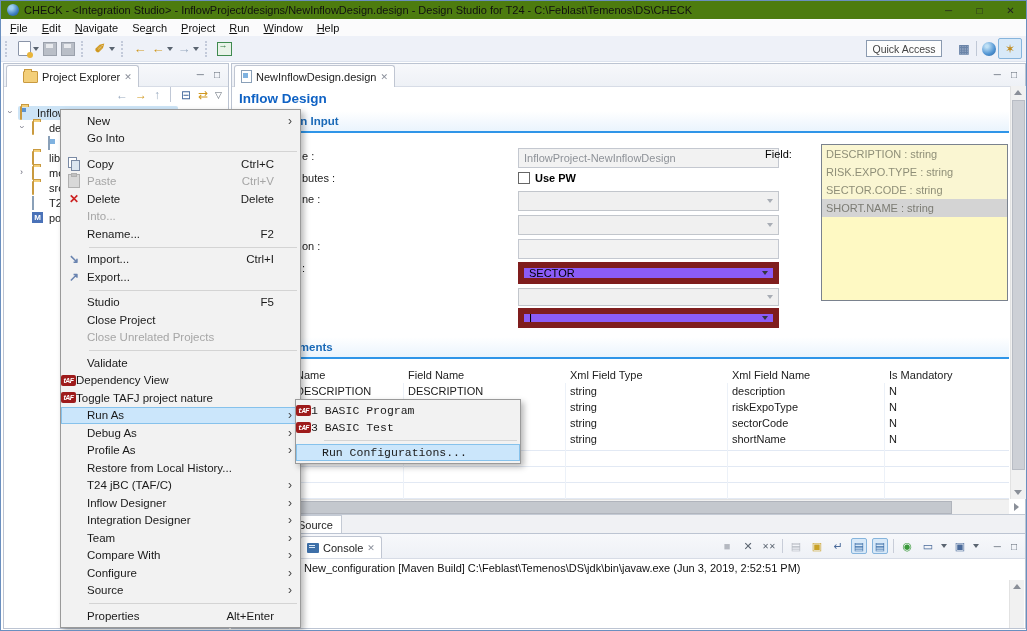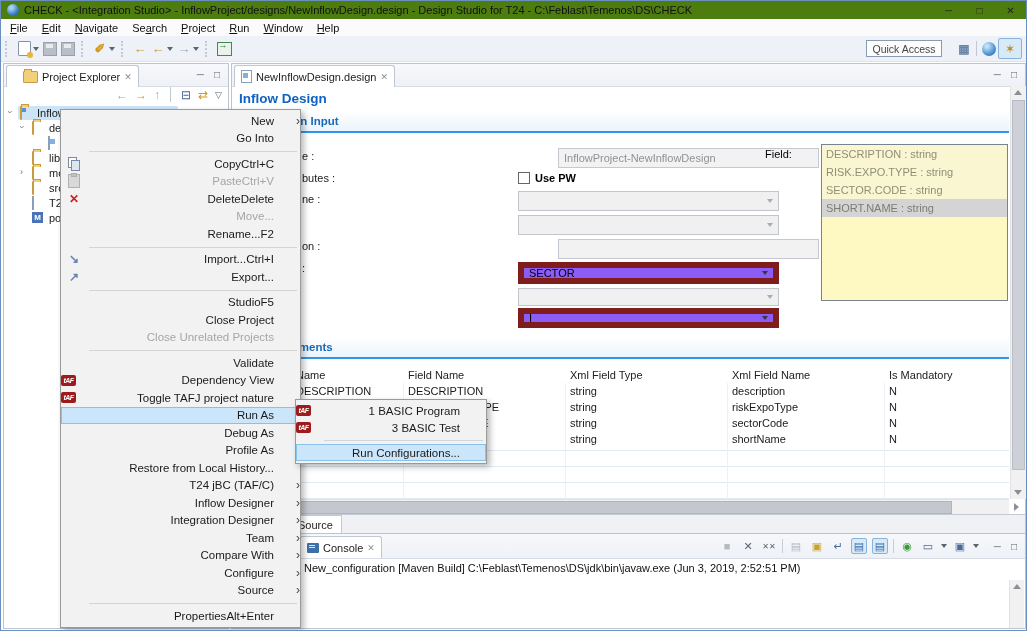--- a/index.html
+++ b/index.html
@@ -65,21 +65,21 @@
   .ti-file,.ti-design-file{width:9px;height:11px;background:#fff;border:1px solid #8aa0b8;position:relative;}
   .ti-design-file::after{content:"";position:absolute;left:1px;top:2px;width:5px;height:5px;background:#7fb2e0;}
   .ti-maven-file{width:11px;height:11px;background:#4a72b8;color:#fff;font-size:8px;font-weight:bold;display:flex;align-items:center;justify-content:center;}
 
   
   .ed-heading{position:absolute;font-size:13.5px;font-weight:bold;color:#0f62c4;}
   .section-band{position:absolute;height:22px;background:linear-gradient(#ffffff,#eaf4fd);border-bottom:2px solid #2f95e8;box-sizing:border-box;}
   .section-title{position:absolute;top:4px;font-weight:bold;font-size:11.5px;color:#1a6ab8;}
   .frag{position:absolute;font-size:11px;color:#1a1a1a;}
   .inputbox{position:absolute;box-sizing:border-box;border:1px solid #c4c8d0;background:#f2f2f2;font-size:11px;color:#8e9298;
-    display:flex;align-items:center;padding:0 5px;margin-left:40px;}
+    display:flex;align-items:center;padding:0 5px;}
   .combo{position:absolute;box-sizing:border-box;border:1px solid #c2c6cc;background:#f0f0f0;display:flex;align-items:center;padding:0 5px;font-size:11px;}
   .combo.enabled{background:#8b5cf6;border:6px solid #7f1d1d;color:#000;}
   .combo .caret{position:absolute;right:5px;top:50%;margin-top:-2px;width:0;height:0;
     border-left:3.5px solid transparent;border-right:3.5px solid transparent;border-top:4px solid #a8adb5;}
   .combo.enabled .caret{border-top-color:#33363c;}
   .checkbox{position:absolute;width:12px;height:12px;border:1px solid #666;background:#fff;box-sizing:border-box;}
   .cb-label{position:absolute;font-size:11px;font-weight:bold;color:#000;}
   .field-label{position:absolute;font-size:11px;color:#000;}
   .field-list{position:absolute;background:#fef9c3;border:1px solid #7a828e;box-sizing:border-box;}
   .fl-item{height:18px;display:flex;align-items:center;padding-left:4px;font-size:11px;color:#8f8f78;}
@@ -113,21 +113,21 @@
   .ci.hl2{background:#d8e9f8;border:1px solid #86b4dc;border-radius:2px;box-sizing:border-box;color:#3d6fa8;}
   .ci-sep{width:1px;height:14px;background:#c8cdd8;}
   .ci.dim{color:#b4b8c0;}
   .ci.gold2{color:#c9a227;}
   .ci.green2{color:#3a9a3a;}
   .ci.blue2{color:#4a6a9a;}
   .ci-caret{width:0;height:0;border-left:3px solid transparent;border-right:3px solid transparent;border-top:4px solid #5a6470;}
 
   
   .ctx{position:absolute;background:#f2f2f2;border:1px solid #9a9a9a;box-shadow:3px 3px 6px rgba(0,0,0,.28);padding:2px 0;box-sizing:border-box;z-index:50;}
-  .cm-item{height:17.5px;display:flex;align-items:center;text-align:right;}
+  .cm-item{height:17.5px;display:flex;align-items:center;}
   .ctx.sub .cm-item{height:17px;}
   .cm-ic{width:26px;display:flex;align-items:center;justify-content:center;flex:none;}
   .cm-label{flex:1;font-size:11.5px;color:#1a1a1a;white-space:nowrap;}
   .cm-shortcut{font-size:11.5px;color:#1a1a1a;margin-right:14px;}
   .cm-arrow{width:12px;font-size:12px;color:#444;}
   .cm-item.dis .cm-label,.cm-item.dis .cm-shortcut{color:#a6a6a6;}
   .cm-item.hl{background:#cbe6fb;outline:1px solid #86c2ec;outline-offset:-1px;}
   .cm-sep{height:8px;position:relative;}
   .cm-sep::after{content:"";position:absolute;left:28px;right:3px;top:4px;height:1px;background:#d4d4d4;}
   .ic-taf{width:15px;height:11px;background:#9e1b1b;border-radius:2px;color:#fff;font-style:italic;font-weight:bold;font-size:7px;
@@ -430,21 +430,21 @@
         <span class="cm-arrow"></span>
       </div>
       <div class="cm-item">
         <span class="cm-ic ic-delete">✕</span>
         <span class="cm-label">Delete</span>
         <span class="cm-shortcut">Delete</span>
         <span class="cm-arrow"></span>
       </div>
       <div class="cm-item dis">
         <span class="cm-ic"></span>
-        <span class="cm-label">Move...</span>
+        <span class="cm-label">Into...</span>
         <span class="cm-shortcut"></span>
         <span class="cm-arrow"></span>
       </div>
       <div class="cm-item">
         <span class="cm-ic"></span>
         <span class="cm-label">Rename...</span>
         <span class="cm-shortcut">F2</span>
         <span class="cm-arrow"></span>
       </div>
       <div class="cm-sep"></div>
@@ -566,21 +566,21 @@
       </div>
       <div class="cm-sep"></div>
       <div class="cm-item">
         <span class="cm-ic"></span>
         <span class="cm-label">Properties</span>
         <span class="cm-shortcut">Alt+Enter</span>
         <span class="cm-arrow"></span>
       </div>
     </div>
 
-  <div class="ctx sub" id="runas-menu" style="left:294px;top:398px;width:192px;">
+  <div class="ctx sub" id="runas-menu" style="left:294px;top:398px;width:226px;font-family:Liberation Mono, monospace;">
       <div class="cm-item">
         <span class="cm-ic ic-taf">tAF</span>
         <span class="cm-label">1 BASIC Program</span>
         <span class="cm-shortcut"></span>
         <span class="cm-arrow"></span>
       </div>
       <div class="cm-item">
         <span class="cm-ic ic-taf">tAF</span>
         <span class="cm-label">3 BASIC Test</span>
         <span class="cm-shortcut"></span>

